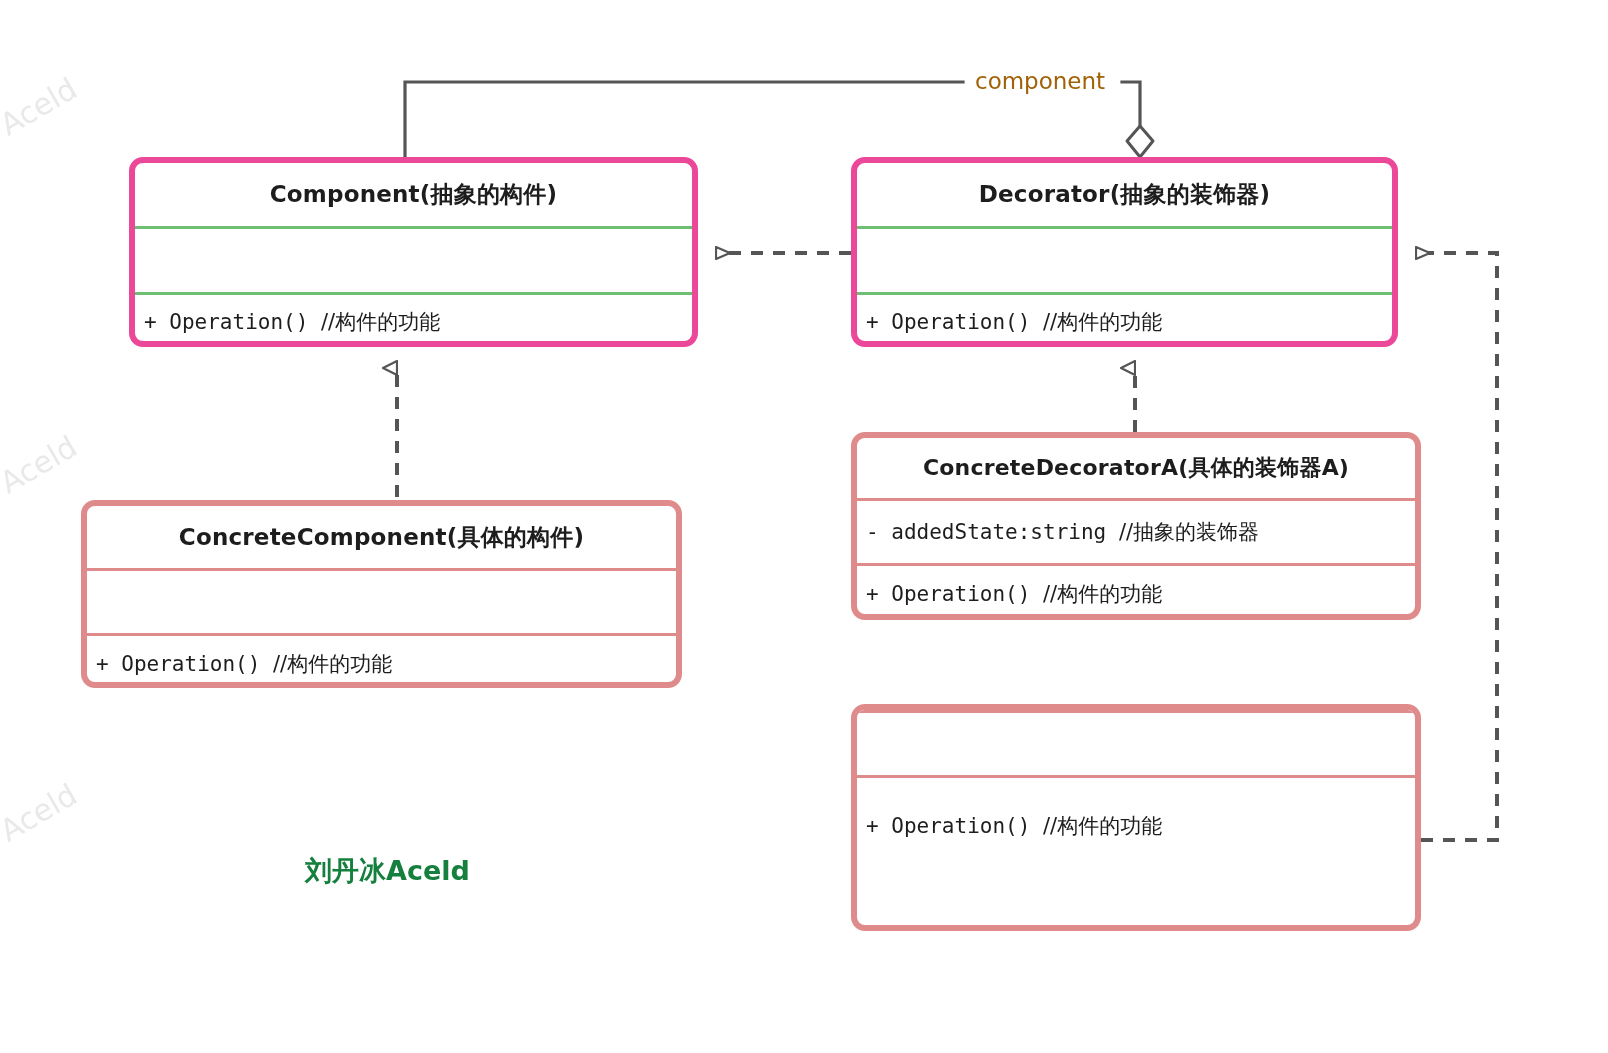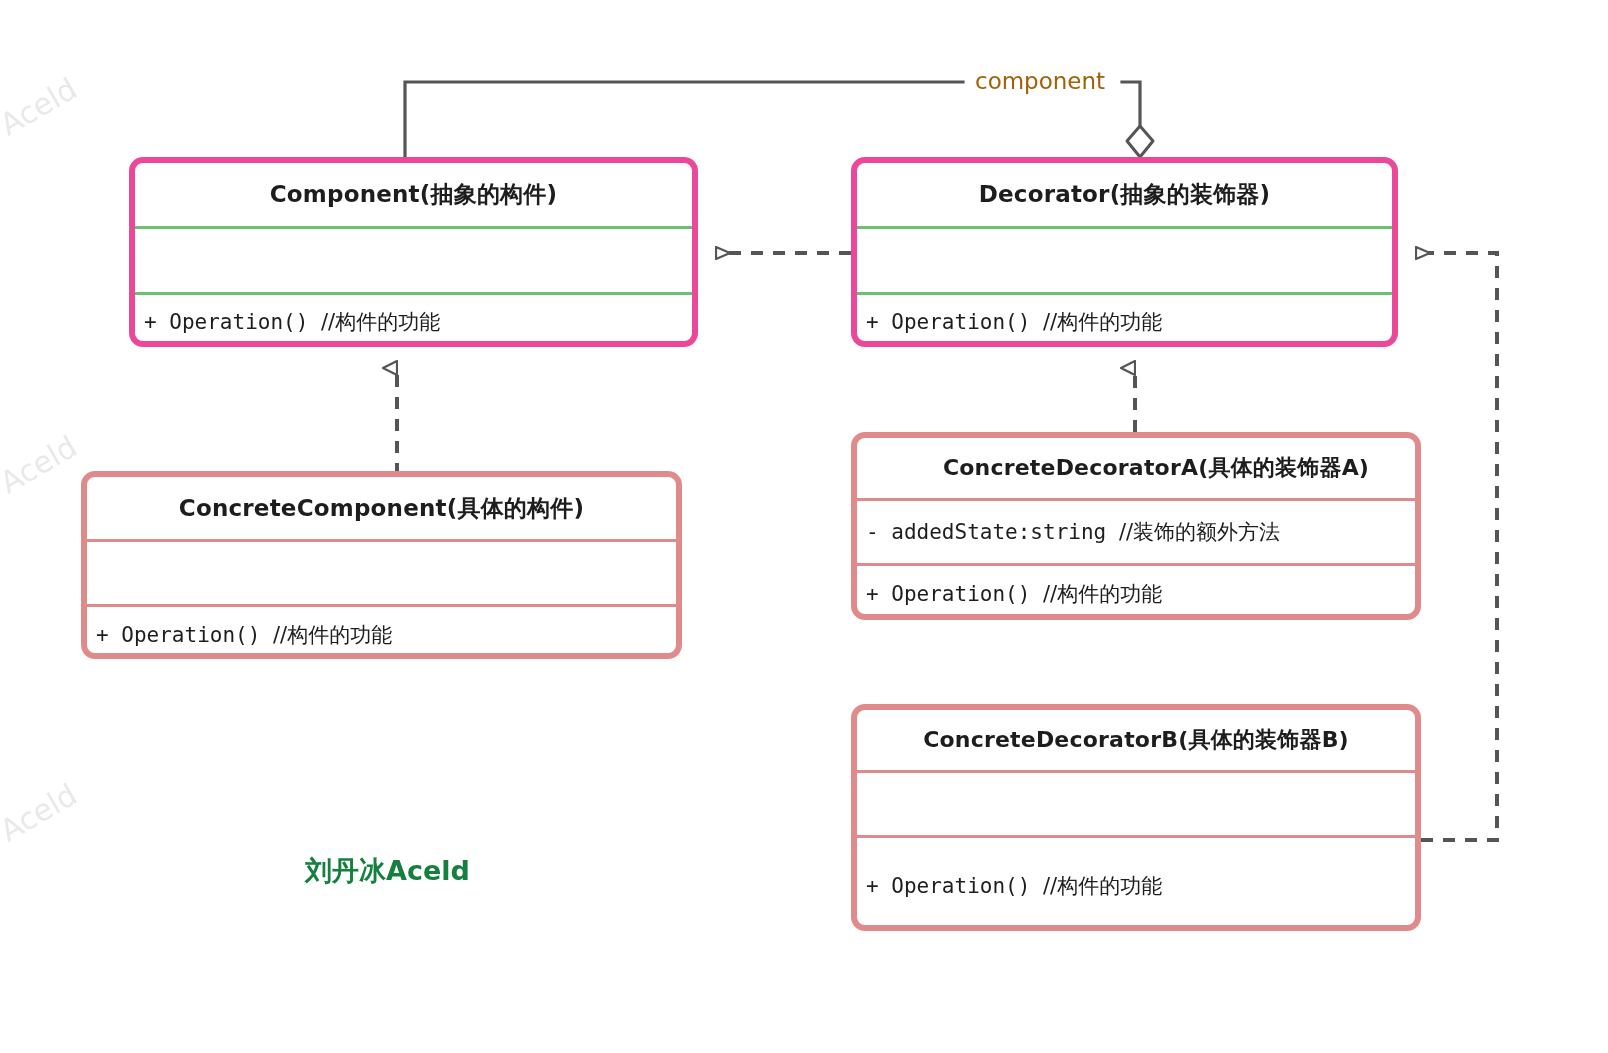--- a/index.html
+++ b/index.html
@@ -80,27 +80,27 @@
   #box-component      { left: 129px; top: 157px; width: 569px;  height: 190px; }
   #box-component .title-row { height: 63px;  font-size: 23px; }
   #box-component .cell.attrs { height: 63px; }
   #box-component .cell.ops   { height: 55px; }
 
   #box-decorator      { left: 851px; top: 157px; width: 547px;  height: 190px; }
   #box-decorator .title-row { height: 63px;  font-size: 23px; }
   #box-decorator .cell.attrs { height: 63px; }
   #box-decorator .cell.ops   { height: 55px; }
 
-  #box-concrete-component { left: 81px; top: 471px; width: 601px; height: 188px; }
+  #box-concrete-component { left: 81px; top: 500px; width: 601px; height: 188px; }
   #box-concrete-component .title-row { height: 62px; font-size: 23px; }
   #box-concrete-component .cell.attrs { height: 62px; }
   #box-concrete-component .cell.ops   { height: 56px; }
 
   #box-concrete-decorator-a { left: 851px; top: 432px; width: 570px; height: 188px; }
-  #box-concrete-decorator-a .title-row { height: 60px; font-size: 22px; margin-left: 20px; }
+  #box-concrete-decorator-a .title-row { height: 60px; font-size: 22px; }
   #box-concrete-decorator-a .cell.attrs { height: 62px; }
   #box-concrete-decorator-a .cell.ops   { height: 57px; }
 
   #box-concrete-decorator-b { left: 851px; top: 704px; width: 570px; height: 227px; }
   #box-concrete-decorator-b .title-row { height: 60px; font-size: 22px; }
   #box-concrete-decorator-b .cell.attrs { height: 62px; }
   #box-concrete-decorator-b .cell.ops   { height: 96px; gap: 6px; }
 
   .member { font-size: 21px; line-height: 1.35; }
 
@@ -205,30 +205,29 @@
     <div class="sep"></div>
     <div class="cell ops">
       <div class="member"><span>+ Operation() </span><span class="cmt">//构件的功能</span></div>
     </div>
   </div>
 
   <div class="uml-class accent-red" id="box-concrete-decorator-a">
     <div class="title-row">ConcreteDecoratorA(具体的装饰器A)</div>
     <div class="sep"></div>
     <div class="cell attrs">
-      <div class="member"><span>- addedState:string </span><span class="cmt">//装饰的额外方法</span></div>
+      <div class="member"><span>- addedState:string </span><span class="cmt">//抽象的装饰器</span></div>
     </div>
     <div class="sep"></div>
     <div class="cell ops">
       <div class="member"><span>+ Operation() </span><span class="cmt">//构件的功能</span></div>
     </div>
   </div>
 
   <div class="uml-class accent-red" id="box-concrete-decorator-b">
-    <div class="title-row">ConcreteDecoratorB(具体的装饰器B)</div>
     <div class="sep"></div>
     <div class="cell attrs"></div>
     <div class="sep"></div>
     <div class="cell ops">
       <div class="member"><span>+ Operation() </span><span class="cmt">//构件的功能</span></div>
     </div>
   </div>
 
 </div>
 

